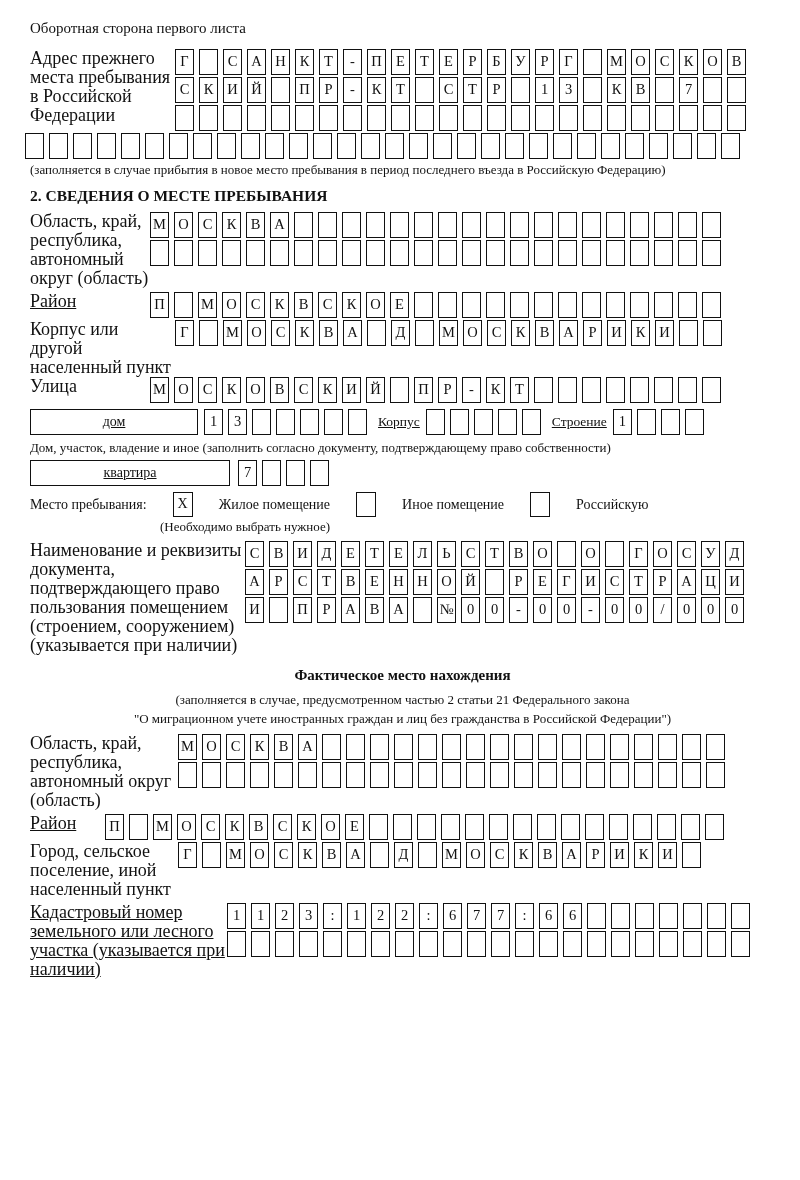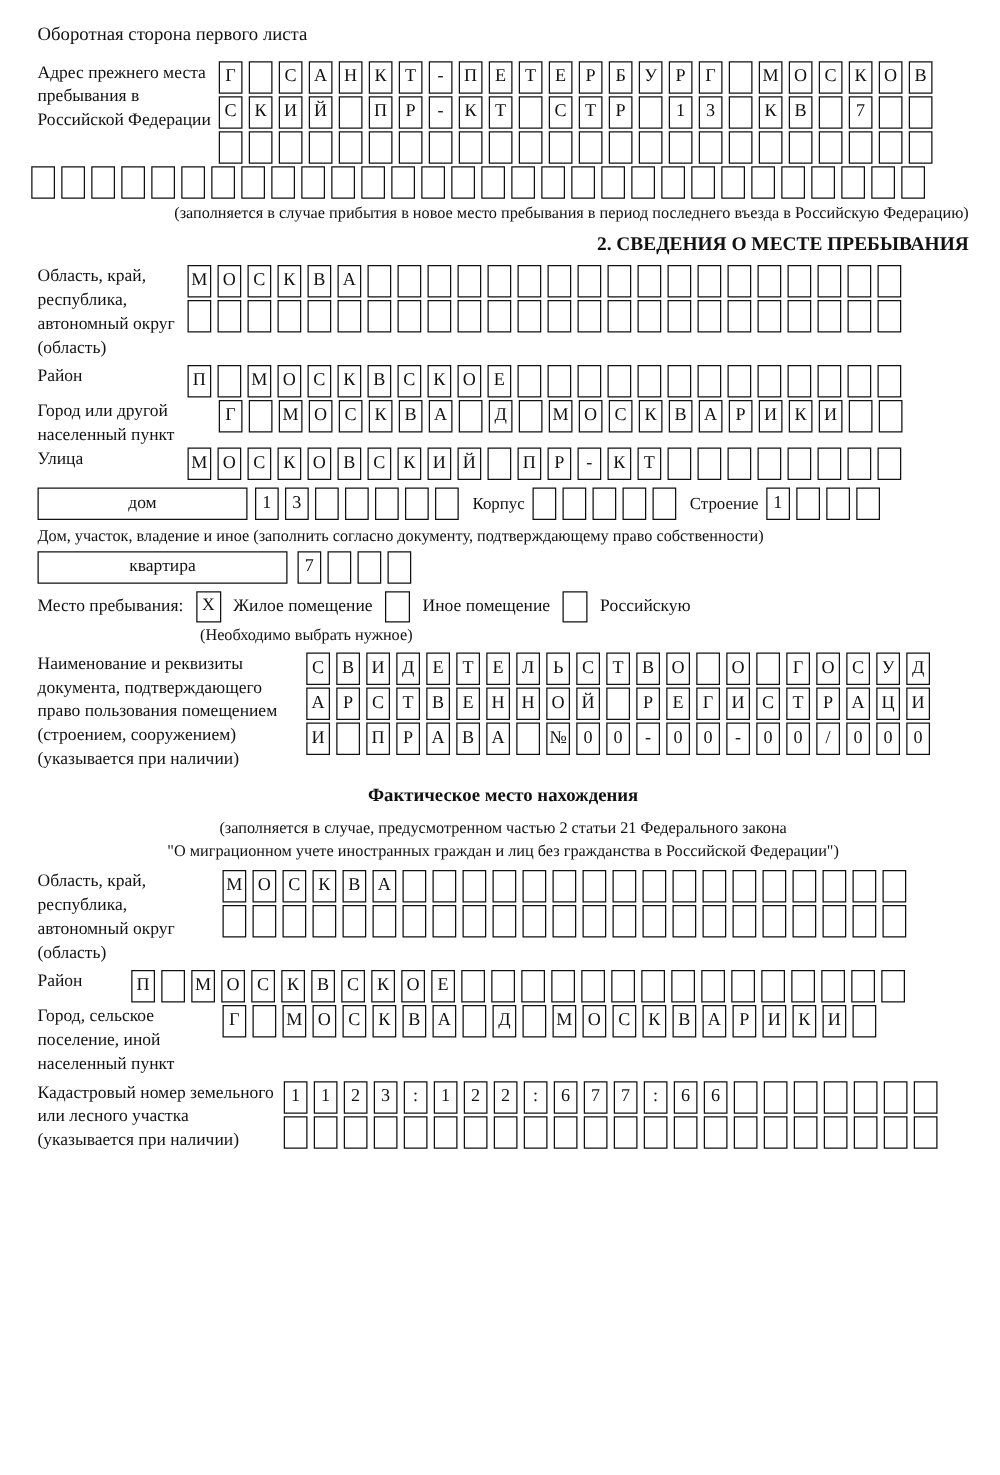--- a/index.html
+++ b/index.html
@@ -4,50 +4,50 @@
 <style>
   html,body{margin:0;padding:0;background:#fff;}
   .page{
     width:800px;height:1180px;box-sizing:border-box;
     padding:14px 25px 8px 30px;
     font-family:"Liberation Serif","DejaVu Serif",serif;
     color:#111;background:#fff;overflow:hidden;position:relative;
   }
   .header-note{font-size:15px;margin:6px 0 12px;}
   .block{display:flex;align-items:flex-start;}
-  .label{font-size:14px;line-height:19px;flex-shrink:0;}
+  .label{font-size:18px;line-height:19px;flex-shrink:0;}
   .w145{width:145px;} .w120{width:120px;} .w215{width:215px;} .w197{width:197px;} .w148{width:148px;} .w75{width:75px;}
   .boxrow{white-space:nowrap;height:26px;margin-bottom:2px;}
   .cell{
     display:inline-block;box-sizing:border-box;width:19px;height:26px;
     border:1.7px solid #111;margin-right:5px;text-align:center;
     font-size:14.5px;line-height:22px;vertical-align:top;background:#fff;
   }
   .caption{font-size:13px;line-height:17px;}
-  .center{text-align:right;}
-  .section-title{text-align:right;font-weight:bold;font-size:15.5px;margin:9px 0 7px;}
+  .center{text-align:left;}
+  .section-title{text-align:left;font-weight:bold;font-size:15.5px;margin:9px 0 7px;}
   .sub-title{text-align:center;font-weight:bold;font-size:15px;margin:12px 0 6px;}
   .field-rect{
     box-sizing:border-box;border:1.7px solid #111;height:26px;
     display:inline-flex;align-items:center;justify-content:center;
     font-size:14px;vertical-align:top;
   }
   .inline-row{display:flex;align-items:flex-start;margin-bottom:2px;}
   .inline-row .midlabel{font-size:13.5px;line-height:26px;margin:0 6px;}
-  .stay-row{display:flex;align-items:center;font-size:14px;margin:4px 0 2px;}
+  .stay-row{display:flex;align-items:center;font-size:14px;margin:4px 0 2px;gap:16px;}
   .checkbox{
     box-sizing:border-box;display:inline-block;width:20px;height:25px;
     border:1.7px solid #111;text-align:center;font-size:14px;line-height:22px;margin:0 10px;
   }
   .hint{font-size:13px;margin:2px 0 6px 130px;}
   .notes{font-size:13px;line-height:19px;text-align:center;}
   .stamp-wrap{margin-left:335px;width:415px;margin-top:8px;}
   .stamp-box{box-sizing:border-box;border:2px solid #111;width:360px;height:172px;margin-left:28px;}
   .stamp-caption{font-size:13px;line-height:18px;text-align:center;margin-top:4px;}
-  .mt4{margin-top:4px;} .mt6{margin-top:6px;}
+  .mt4{margin-top:4px;text-decoration:underline;} .mt6{margin-top:6px;}
   .cap-indent{margin:1px 0 3px 0;}
 </style>
 </head>
 <body>
 
 <div class="page">
 
   <div class="header-note">Оборотная сторона первого листа</div>
 
   <div class="block">
@@ -70,21 +70,21 @@
       <div class="boxrow"><span class="cell"></span><span class="cell"></span><span class="cell"></span><span class="cell"></span><span class="cell"></span><span class="cell"></span><span class="cell"></span><span class="cell"></span><span class="cell"></span><span class="cell"></span><span class="cell"></span><span class="cell"></span><span class="cell"></span><span class="cell"></span><span class="cell"></span><span class="cell"></span><span class="cell"></span><span class="cell"></span><span class="cell"></span><span class="cell"></span><span class="cell"></span><span class="cell"></span><span class="cell"></span><span class="cell"></span></div>
     </div>
   </div>
 
   <div class="block mt4">
     <div class="label w120">Район</div>
     <div class="boxrow"><span class="cell">П</span><span class="cell"></span><span class="cell">М</span><span class="cell">О</span><span class="cell">С</span><span class="cell">К</span><span class="cell">В</span><span class="cell">С</span><span class="cell">К</span><span class="cell">О</span><span class="cell">Е</span><span class="cell"></span><span class="cell"></span><span class="cell"></span><span class="cell"></span><span class="cell"></span><span class="cell"></span><span class="cell"></span><span class="cell"></span><span class="cell"></span><span class="cell"></span><span class="cell"></span><span class="cell"></span><span class="cell"></span></div>
   </div>
 
   <div class="block">
-    <div class="label w145">Город или другой населенный пункт</div>
+    <div class="label w145">Корпус или другой населенный пункт</div>
     <div class="boxrow"><span class="cell">Г</span><span class="cell"></span><span class="cell">М</span><span class="cell">О</span><span class="cell">С</span><span class="cell">К</span><span class="cell">В</span><span class="cell">А</span><span class="cell"></span><span class="cell">Д</span><span class="cell"></span><span class="cell">М</span><span class="cell">О</span><span class="cell">С</span><span class="cell">К</span><span class="cell">В</span><span class="cell">А</span><span class="cell">Р</span><span class="cell">И</span><span class="cell">К</span><span class="cell">И</span><span class="cell"></span><span class="cell"></span></div>
   </div>
 
   <div class="block">
     <div class="label w120">Улица</div>
     <div class="boxrow"><span class="cell">М</span><span class="cell">О</span><span class="cell">С</span><span class="cell">К</span><span class="cell">О</span><span class="cell">В</span><span class="cell">С</span><span class="cell">К</span><span class="cell">И</span><span class="cell">Й</span><span class="cell"></span><span class="cell">П</span><span class="cell">Р</span><span class="cell">-</span><span class="cell">К</span><span class="cell">Т</span><span class="cell"></span><span class="cell"></span><span class="cell"></span><span class="cell"></span><span class="cell"></span><span class="cell"></span><span class="cell"></span><span class="cell"></span></div>
   </div>
 
   <div class="inline-row mt4">
     <div class="field-rect" style="width:168px;">дом</div>

